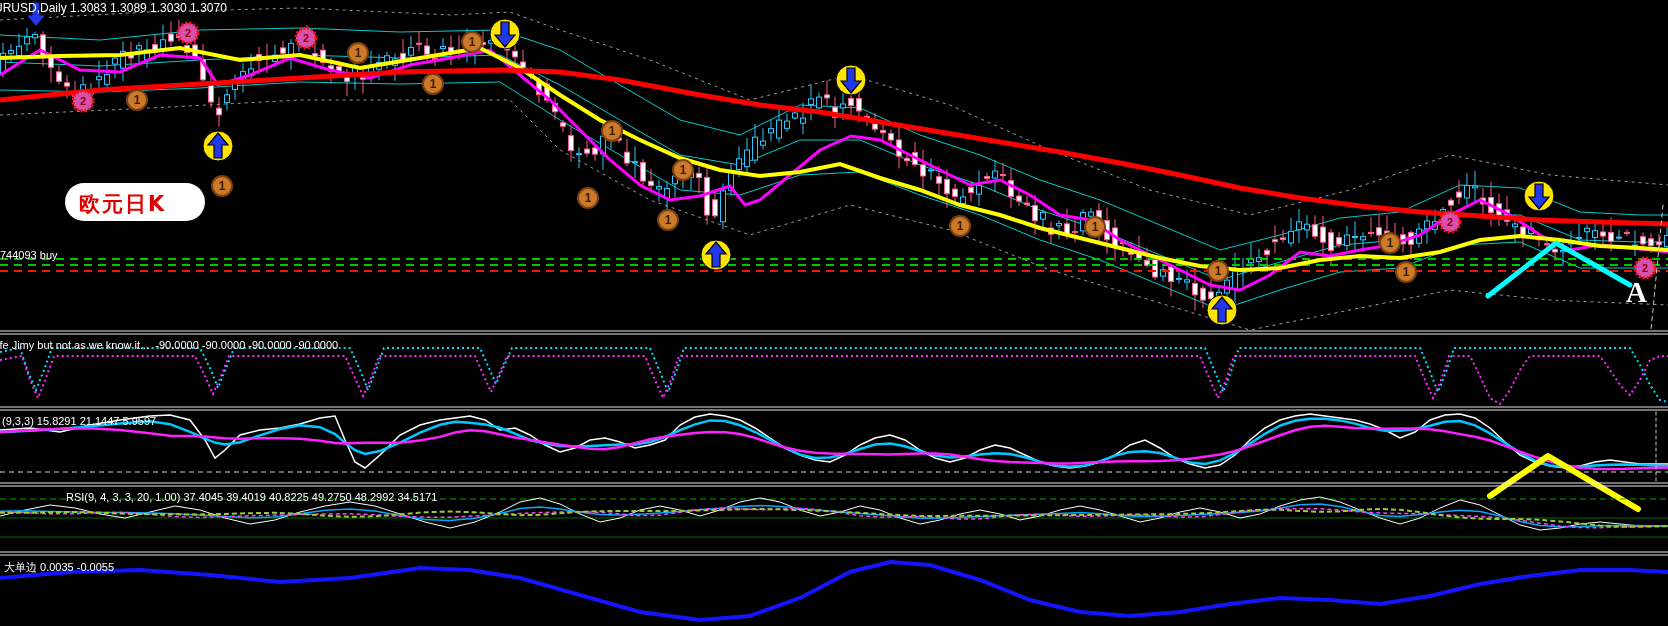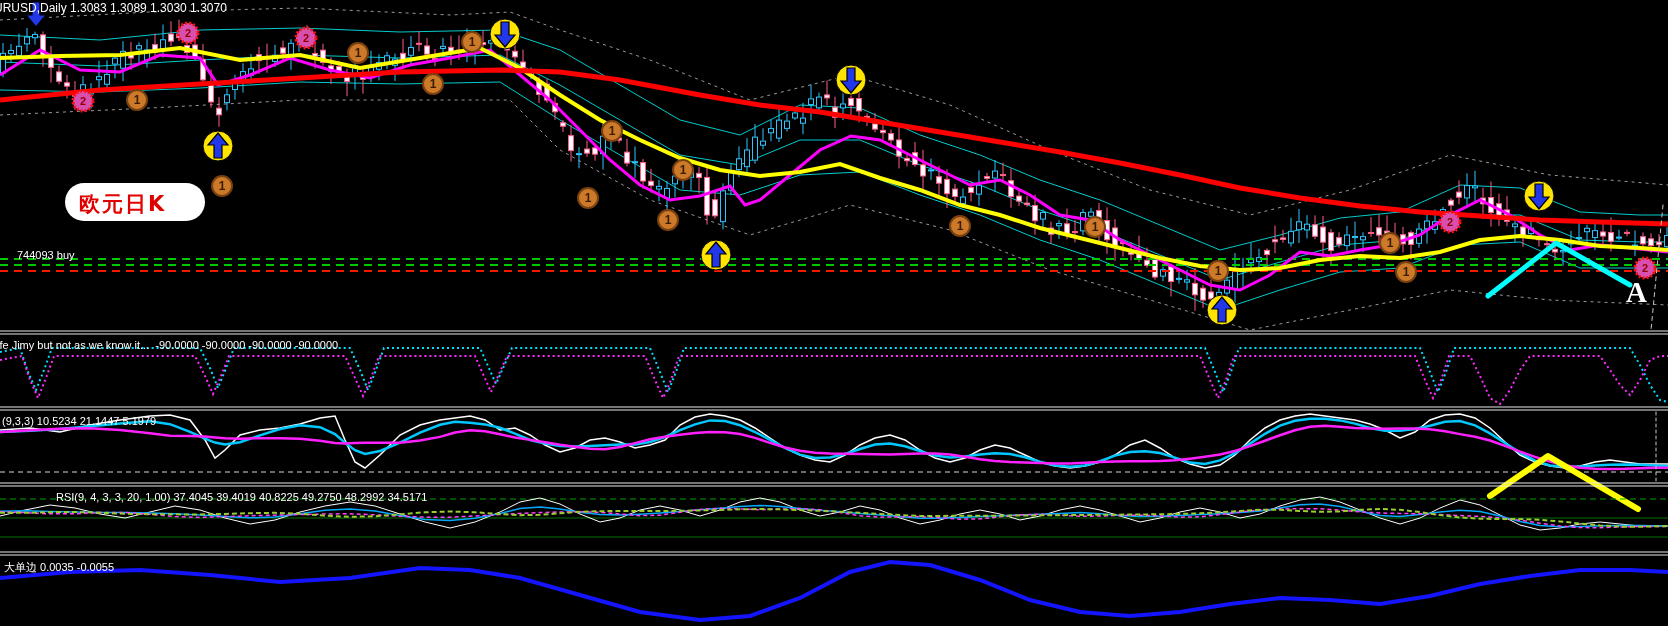--- a/index.html
+++ b/index.html
@@ -1,24 +1,24 @@
 <!DOCTYPE html>
 <html><head>
 <meta charset="utf-8">
 <style>
   html,body{margin:0;padding:0;background:#000;}
   #app{position:relative;width:1668px;height:626px;background:#000;overflow:hidden;
        font-family:"Liberation Sans",sans-serif;}
   #chart-svg{position:absolute;left:0;top:0;}
   .lbl{position:absolute;color:#fff;font-size:11px;white-space:pre;line-height:13px;}
   #title{left:-14px;top:2px;font-size:12px;}
-  #order-lbl{left:0px;top:249px;padding-left:17px;}
+  #order-lbl{left:0px;top:249px;}
   #jimy-lbl{left:-3px;top:339px;}
   #stoch-lbl{left:2px;top:415px;}
-  #rsi-lbl{left:8px;top:491px;padding-left:48px;}
+  #rsi-lbl{left:18px;top:491px;padding-left:48px;}
   #wave-lbl{left:4px;top:561px;text-align:center;}
   #comment-box{position:absolute;left:65px;top:183px;width:140px;height:38px;background:#fff;border-radius:19px;}
   #comment-box span{display:block;padding:7px 0 0 14px;color:#e00000;font-weight:bold;
        font-size:21px;font-family:"DejaVu Sans",sans-serif;letter-spacing:2px;}
   #point-a{position:absolute;left:1626px;top:276px;color:#fff;font-size:29px;font-weight:bold;
        font-family:"Liberation Serif",serif;}
 </style>
 </head>
 <body>
 
@@ -584,17 +584,17 @@
       <line x1="0" y1="486" x2="1668" y2="486" stroke="#E8E8E8" stroke-width="1"></line>
       <line x1="0" y1="552" x2="1668" y2="552" stroke="#E8E8E8" stroke-width="1"></line>
       <line x1="0" y1="555" x2="1668" y2="555" stroke="#E8E8E8" stroke-width="1"></line>
     </svg>
   <div class="lbl" id="title">EURUSD,Daily 1.3083 1.3089 1.3030 1.3070</div>
   <div class="lbl" id="order-lbl">744093 buy</div>
   <div id="comment-box">
     <span>欧元日K</span>
   </div>
   <div class="lbl" id="jimy-lbl">ife Jimy but not as we know it...  -90.0000 -90.0000 -90.0000 -90.0000</div>
-  <div class="lbl" id="stoch-lbl">(9,3,3) 10.5234 21.1447 5.1979</div>
+  <div class="lbl" id="stoch-lbl">(9,3,3) 15.8291 21.1447 5.9597</div>
   <div class="lbl" id="rsi-lbl">RSI(9, 4, 3, 3, 20, 1.00) 37.4045 39.4019 40.8225 49.2750 48.2992 34.5171</div>
   <div class="lbl" id="wave-lbl">大单边 0.0035 -0.0055</div>
   <div id="point-a">A</div>
 </div>
 
 </body></html>

